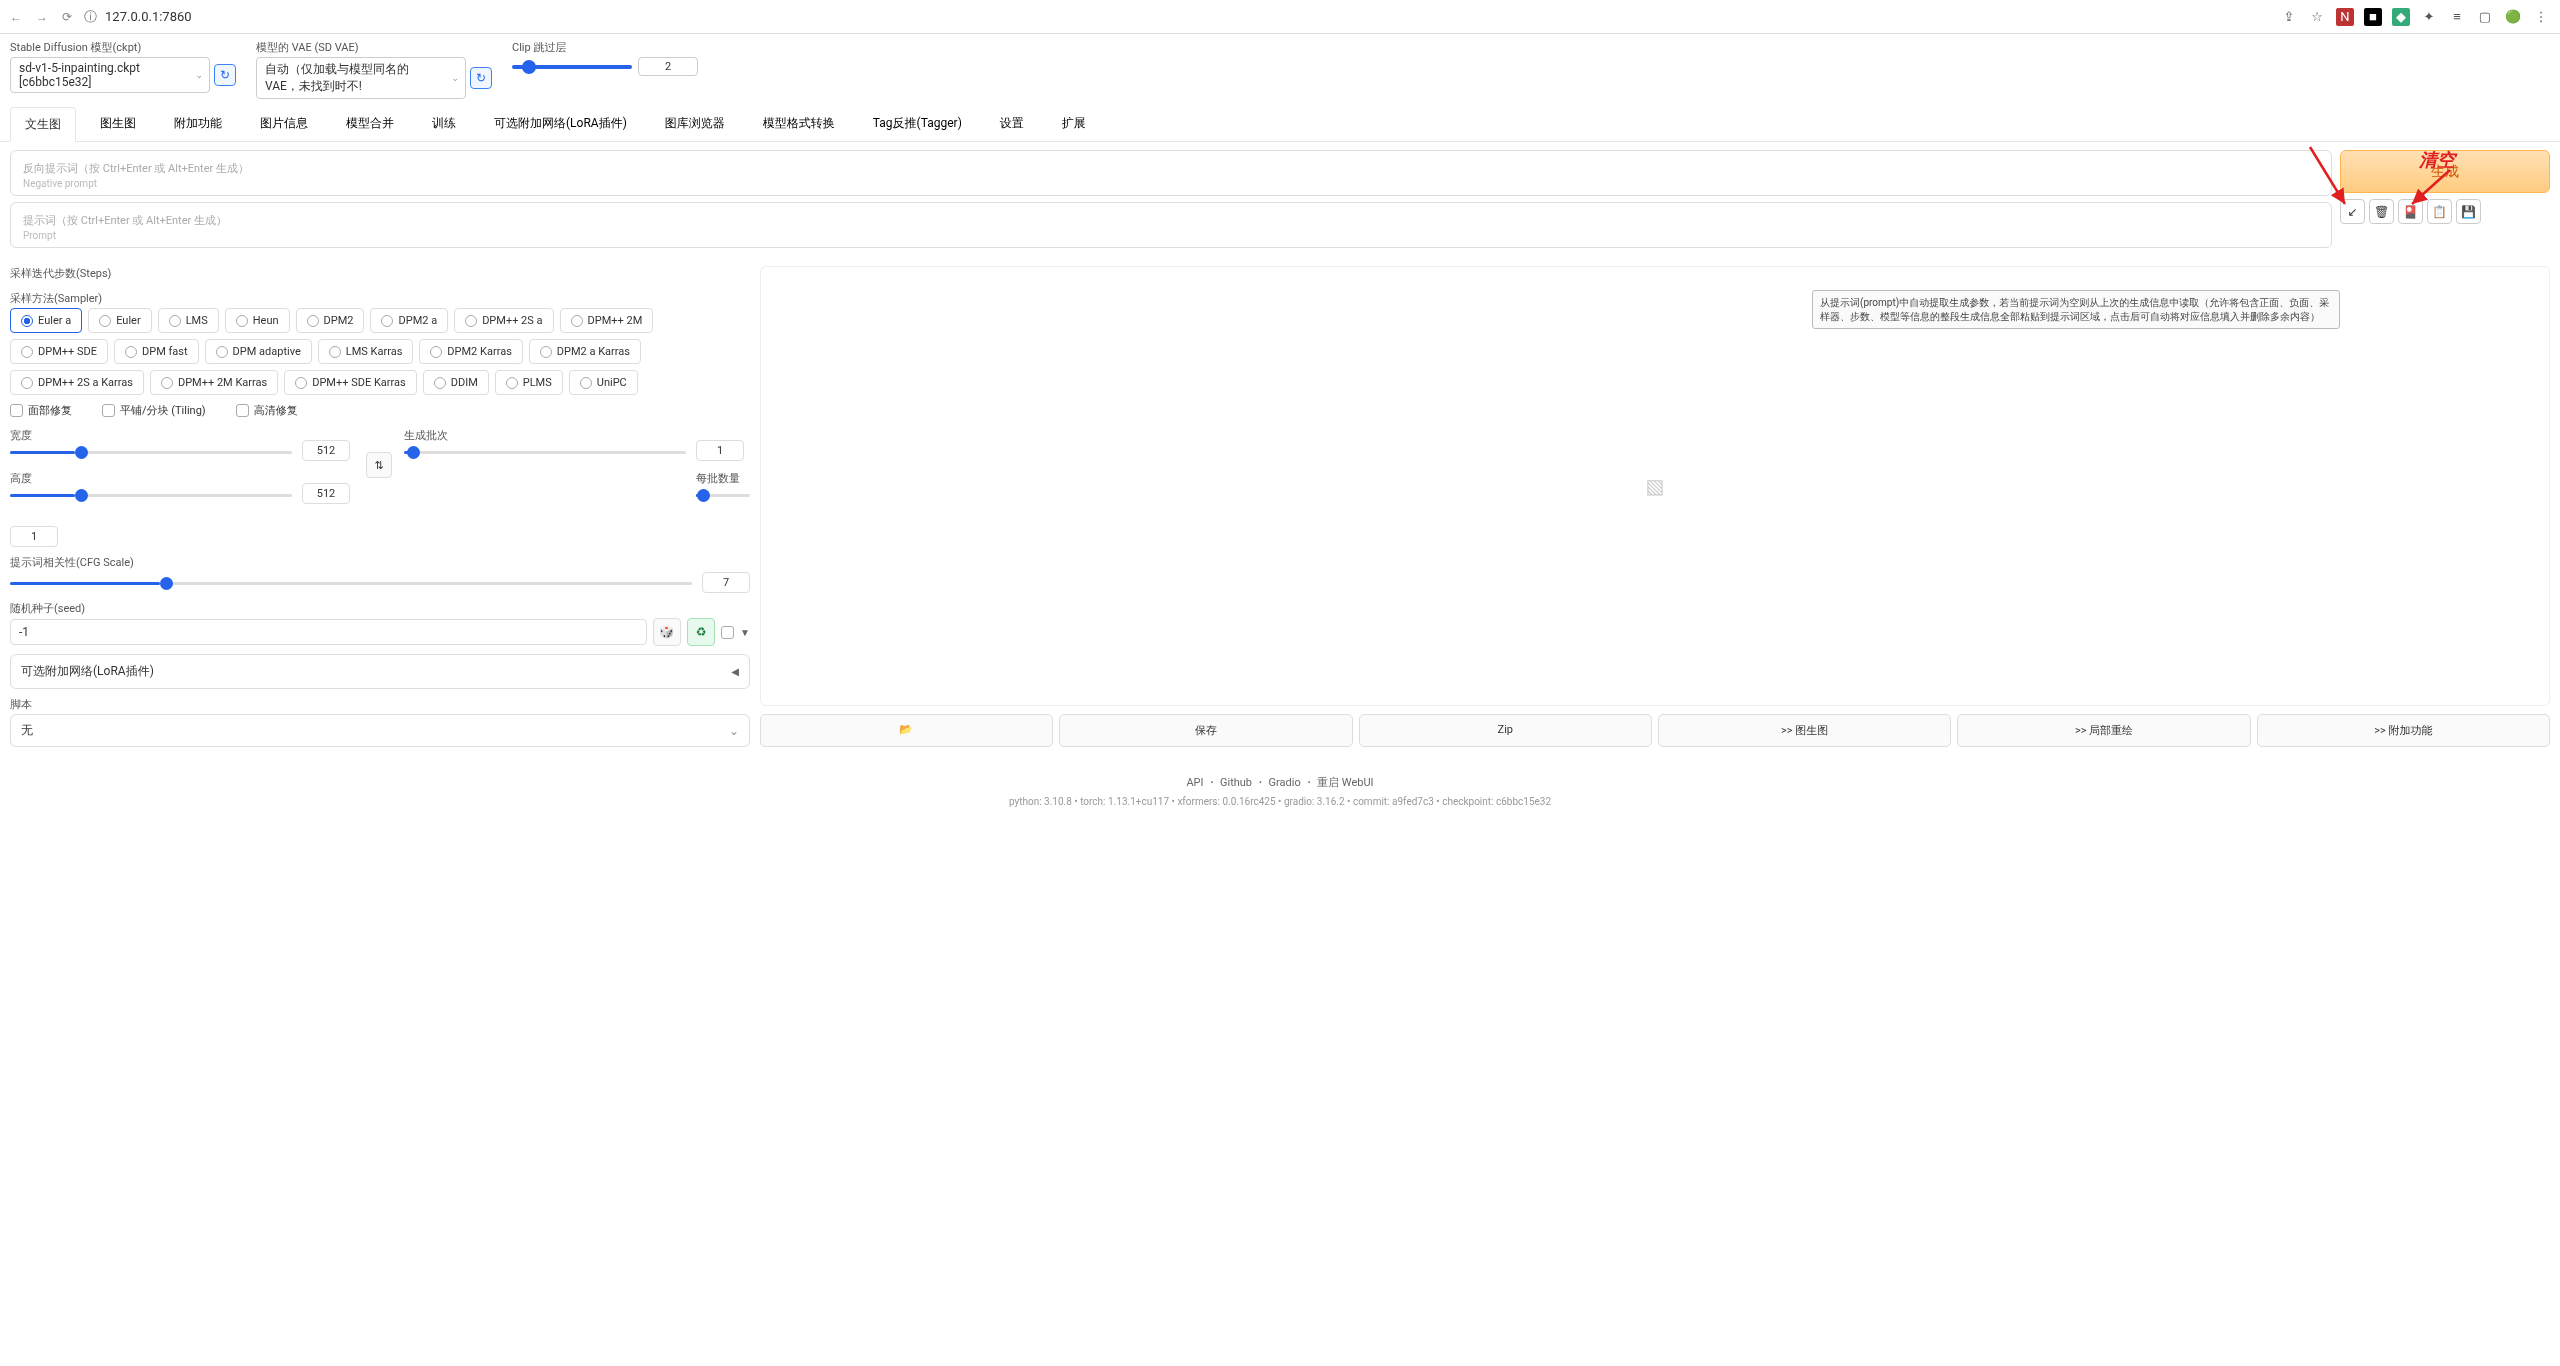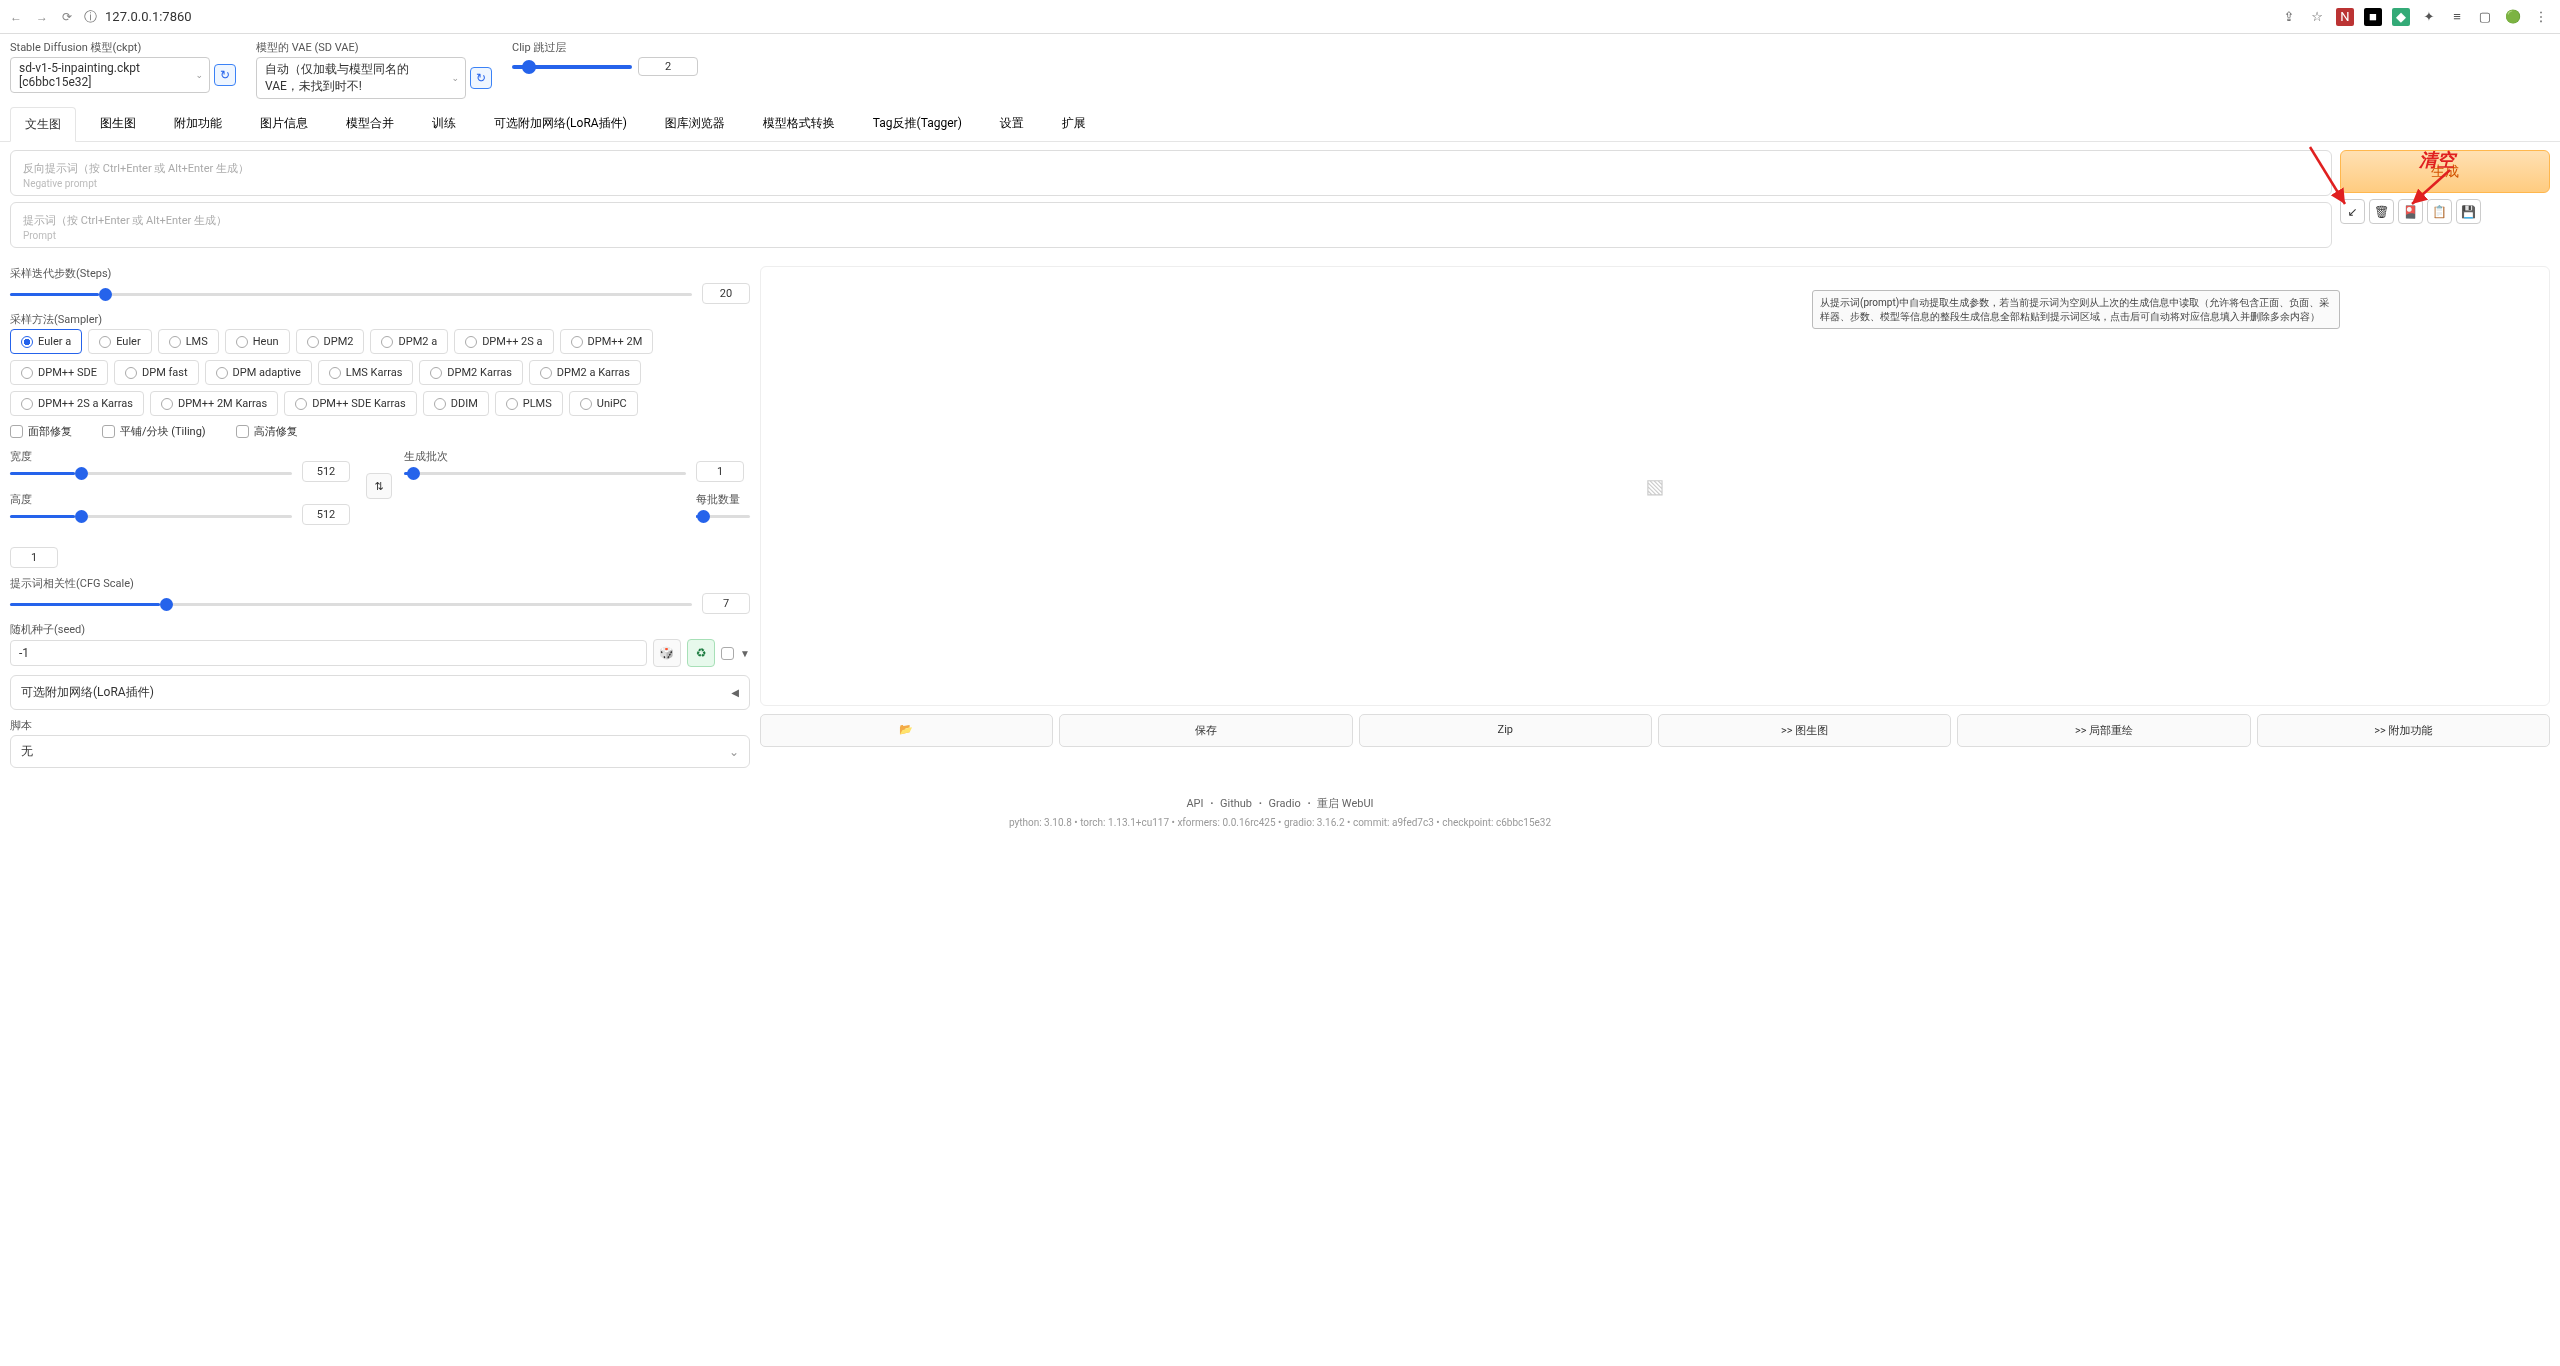--- a/index.html
+++ b/index.html
@@ -33,21 +33,21 @@
 .range.wide { width: 120px; }
 .range::-webkit-slider-thumb { -webkit-appearance: none; width: 14px; height: 14px; border-radius: 50%; background: #2563eb; border: 2px solid #2563eb; }
 .numbox { border: 1px solid #ccc; border-radius: 4px; padding: 2px 0; width: 60px; text-align: center; font-size: 11px; background: #fff; }
 
 
 .tabs { display: flex; border-bottom: 1px solid #e5e5e5; padding: 4px 10px 0; gap: 10px; }
 .tab { padding: 8px 14px; color: #000000; cursor: pointer; font-size: 12px; }
 .tab.active { color: #333; border: 1px solid #e5e5e5; border-bottom: 1px solid #fff; border-radius: 4px 4px 0 0; margin-bottom: -1px; background: #fff; }
 
 
-.main { display: flex; padding: 10px; gap: 10px; align-items: flex-start; }
+.main { display: flex; padding: 10px; gap: 10px; align-items: center; }
 .left-col { flex: 0 0 740px; display: flex; flex-direction: column; gap: 8px; }
 .right-col { flex: 1; display: flex; flex-direction: column; gap: 8px; }
 
 .prompt-box { border: 1px solid #ddd; border-radius: 6px; padding: 10px 12px; background: #fff; }
 .prompt-ph { color: #aaa; font-size: 11px; line-height: 1.4; }
 .prompt-ph .sub { color: #bbb; font-size: 10px; }
 
 .gen-btn { width: 210px; height: 43px; border-radius: 6px; background: linear-gradient(180deg, #ffe0b3, #ffcc80); display: flex; align-items: center; justify-content: center; color: #d35400; font-size: 14px; position: relative; border: 1px solid #ffb74d; }
 .gen-icon-row { display: flex; gap: 4px; margin-top: 6px; }
 .mini-btn { width: 25px; height: 25px; border: 1px solid #ccc; border-radius: 4px; display: inline-flex; align-items: center; justify-content: center; background: #fff; font-size: 12px; position: relative; }
@@ -217,28 +217,20 @@
   </svg>
 
   <div class="tooltip-box">从提示词(prompt)中自动提取生成参数，若当前提示词为空则从上次的生成信息中读取（允许将包含正面、负面、采样器、步数、模型等信息的整段生成信息全部粘贴到提示词区域，点击后可自动将对应信息填入并删除多余内容）</div>
 </div>
 
 <div class="main">
   <div class="left-col">
 
     <div>
       <div class="param-label">采样迭代步数(Steps)</div>
-      <div style="display:flex; gap:10px; align-items:center;">
-        <div class="param-slider" style="flex:1;">
-          <div class="track"></div>
-            <div class="track-fill" style="width:13%;"></div>
-            <div class="thumb" style="left:13%;"></div>
-        </div>
-        <div class="numfield">20</div>
-      </div>
     </div>
 
     <div>
       <div class="param-label">采样方法(Sampler)</div>
       <div class="radio-group" id="samplers">
           <div class="radio-item selected">
             <span class="radio-dot"></span>
             <span>Euler a</span>
           </div>
           <div class="radio-item">

